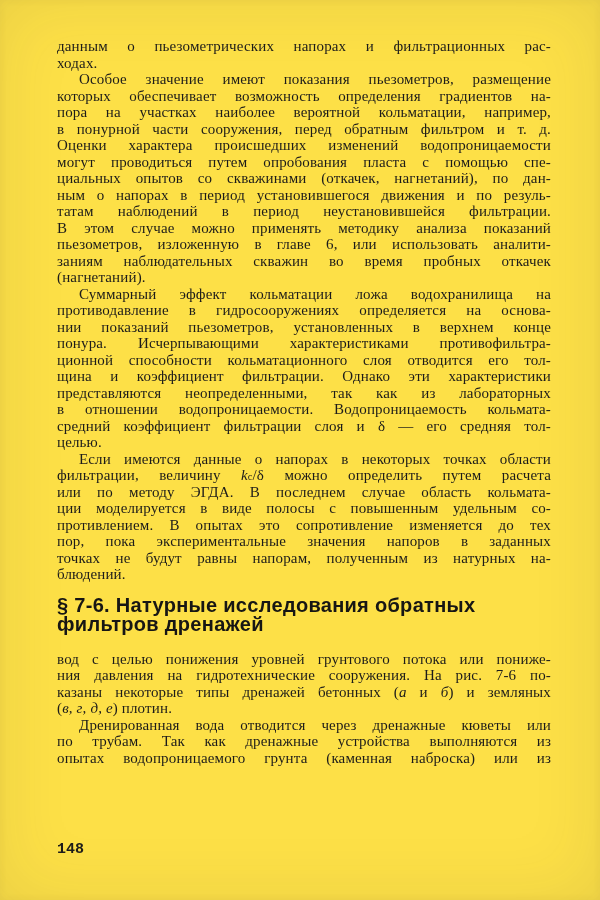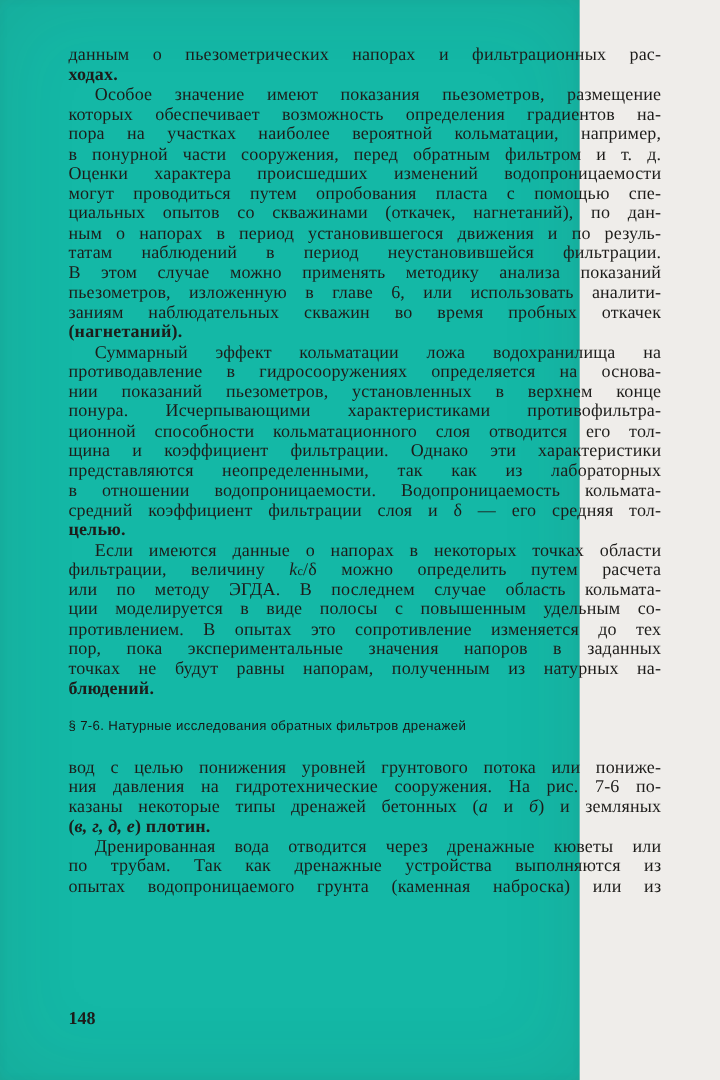--- a/index.html
+++ b/index.html
@@ -5,23 +5,23 @@
   html, body {
     margin: 0;
     padding: 0;
     width: 600px;
     height: 900px;
     background: #efedea;
     overflow: hidden;
   }
   .page {
     position: relative;
-    width: 483px;
+    width: 600px;
     height: 900px;
-    background: #14b8a6;
+    background: #fde047;
     box-shadow: inset 0 0 70px rgba(60,55,45,0.10), inset 0 0 8px rgba(60,55,45,0.06);
     box-sizing: border-box;
     font-family: "Liberation Serif", "DejaVu Serif", serif;
     color: #1d1c1a;
   }
   .text-column {
     position: absolute;
     left: 57px;
     top: 38px;
     width: 494px;
@@ -33,46 +33,45 @@
   .line {
     font-size: 15px;
     line-height: 16.5px;
     letter-spacing: 0.15px;
     text-align: justify;
     text-align-last: justify;
     white-space: normal;
   }
   .line.last {
     text-align-last: left;
-    font-weight: bold;
   }
   .line.first-indent {
     text-indent: 22px;
   }
   .line i { font-style: italic; }
   .line sub {
     font-size: 68%;
     vertical-align: -18%;
     line-height: 0;
   }
   .section-heading {
     font-family: "Liberation Sans", "DejaVu Sans", sans-serif;
-    font-weight: normal;
-    font-size: 11px;
+    font-weight: bold;
+    font-size: 20px;
     line-height: 19px;
     letter-spacing: 0.3px;
     margin-top: 13px;
     margin-bottom: 17px;
     color: #171614;
   }
   .page-number {
     position: absolute;
     left: 57px;
     top: 841px;
-    font-family: Liberation Serif, serif;
+    font-family: Liberation Mono, monospace;
     font-weight: bold;
     font-size: 15px;
     color: #1d1c1a;
   }
 </style>
 </head>
 <body>
 
 <div class="page">
   <div class="text-column" id="text-column">

